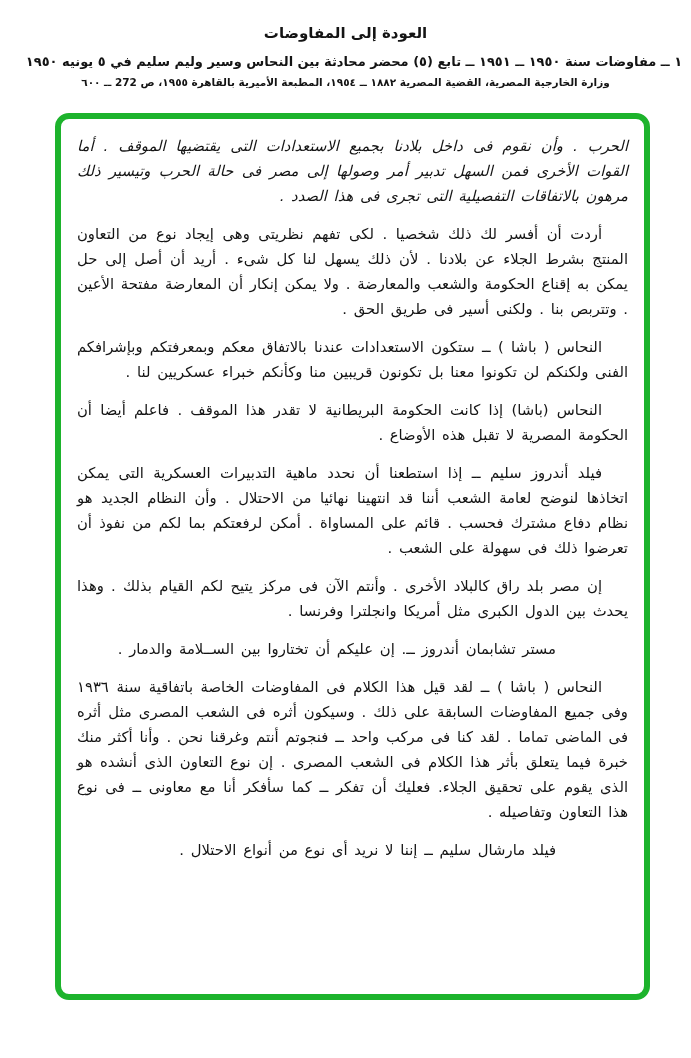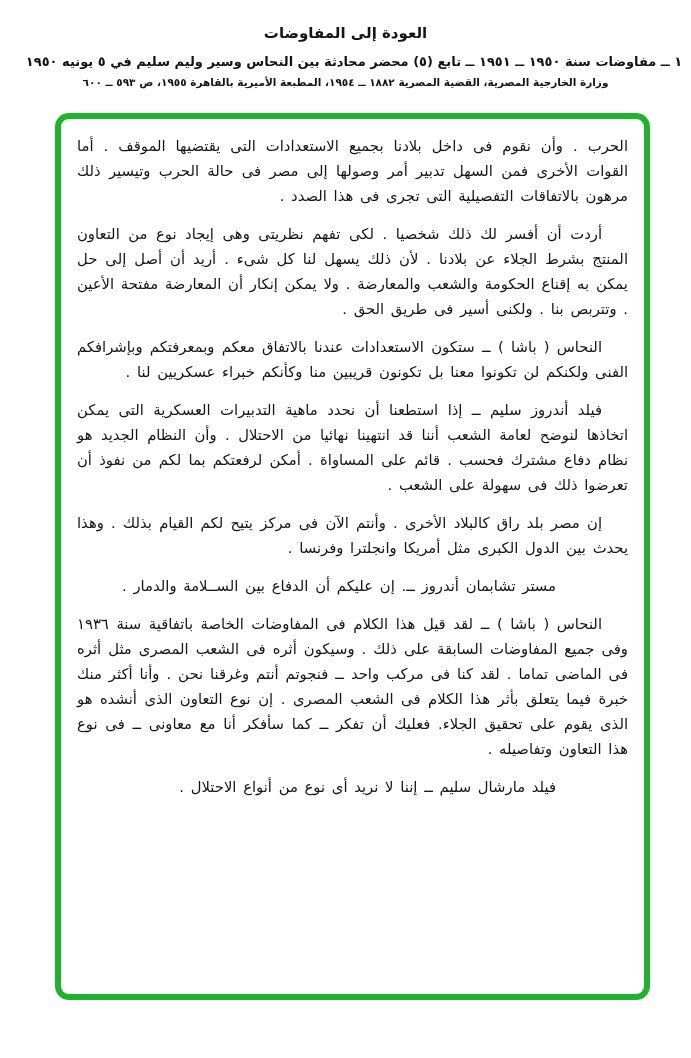--- a/index.html
+++ b/index.html
@@ -51,39 +51,40 @@
     overflow: hidden;
   }
   .para {
     font-size: 14.8px;
     line-height: 25px;
     text-align: justify;
     margin: 0 0 13px 0;
     text-indent: 26px;
     word-spacing: 2px;
   }
-  .para.flush { text-indent: 0; }
+  .para.flush { text-indent: 0; font-style: italic; }
   .para.wide-indent { text-indent: 72px; }
   .para:last-child { margin-bottom: 0; }
 </style>
 </head>
 <body style="color: rgb(20, 20, 20); background: rgb(255, 255, 255);">
 
 <div class="page">
 
   <header class="header">
     <h1 class="page-title">العودة إلى المفاوضات</h1>
     <div class="doc-heading">١ ــ مفاوضات سنة ١٩٥٠ ــ ١٩٥١ ــ تابع (٥) محضر محادثة بين النحاس وسير وليم سليم في ٥ يونيه ١٩٥٠</div>
-    <div class="source-line">وزارة الخارجية المصرية، القضية المصرية ١٨٨٢ ــ ١٩٥٤، المطبعة الأميرية بالقاهرة ١٩٥٥، ص ٥٩٣ ــ ٦٠٠</div>
+    <div class="source-line">وزارة الخارجية المصرية، القضية المصرية ١٨٨٢ ــ ١٩٥٤، المطبعة الأميرية بالقاهرة ١٩٥٥، ص 272 ــ ٦٠٠</div>
   </header>
 
   <div class="highlight-box">
     <p class="para flush">الحرب . وأن نقوم فى داخل بلادنا بجميع الاستعدادات التى يقتضيها الموقف .  أما القوات الأخرى فمن السهل تدبير أمر وصولها إلى مصر فى حالة الحرب وتيسير ذلك مرهون  بالاتفاقات التفصيلية التى تجرى فى هذا الصدد .</p>
     <p class="para">أردت أن أفسر لك ذلك شخصيا . لكى تفهم نظريتى وهى إيجاد نوع من التعاون المنتج بشرط الجلاء عن بلادنا . لأن ذلك يسهل لنا كل شىء . أريد أن أصل إلى حل يمكن به إقناع الحكومة والشعب والمعارضة .  ولا يمكن إنكار أن المعارضة مفتحة الأعين . وتتربص بنا .  ولكنى أسير فى طريق الحق .</p>
     <p class="para">النحاس ( باشا ) ــ ستكون الاستعدادات عندنا بالاتفاق معكم وبمعرفتكم وبإشرافكم الفنى ولكنكم لن تكونوا معنا بل تكونون قريبين منا وكأنكم خبراء عسكريين لنا .</p>
+    <p class="para">النحاس (باشا) إذا كانت الحكومة البريطانية لا تقدر هذا الموقف . فاعلم أيضا أن الحكومة المصرية لا تقبل هذه الأوضاع .</p>
     <p class="para">فيلد أندروز سليم ــ إذا استطعنا أن نحدد ماهية التدبيرات العسكرية التى يمكن اتخاذها لنوضح لعامة الشعب أننا قد انتهينا نهائيا من الاحتلال . وأن النظام الجديد هو نظام دفاع مشترك فحسب . قائم على المساواة . أمكن لرفعتكم بما لكم من نفوذ أن تعرضوا ذلك فى سهولة على الشعب .</p>
     <p class="para">إن مصر بلد راق كالبلاد الأخرى . وأنتم الآن فى مركز يتيح لكم القيام بذلك . وهذا يحدث بين الدول الكبرى مثل أمريكا وانجلترا وفرنسا .</p>
-    <p class="para wide-indent">مستر تشابمان أندروز ــ. إن عليكم أن الدفاع بين الســلامة والدمار .</p>
+    <p class="para wide-indent">مستر تشابمان أندروز ــ. إن عليكم أن تختاروا بين الســلامة والدمار .</p>
     <p class="para">النحاس ( باشا ) ــ لقد قيل هذا الكلام فى المفاوضات الخاصة باتفاقية سنة ١٩٣٦ وفى جميع المفاوضات السابقة على ذلك . وسيكون أثره فى الشعب المصرى مثل أثره فى الماضى تماما . لقد كنا فى مركب واحد ــ فنجوتم أنتم وغرقنا نحن . وأنا أكثر منك خبرة فيما يتعلق بأثر هذا الكلام فى الشعب المصرى .  إن  نوع التعاون الذى أنشده هو الذى يقوم على تحقيق الجلاء. فعليك أن تفكر ــ كما سأفكر أنا مع معاونى ــ فى نوع هذا التعاون وتفاصيله .</p>
     <p class="para wide-indent">فيلد مارشال سليم ــ إننا لا نريد أى نوع من أنواع الاحتلال .</p>
   </div>
 
 </div>
 
 </body></html>

